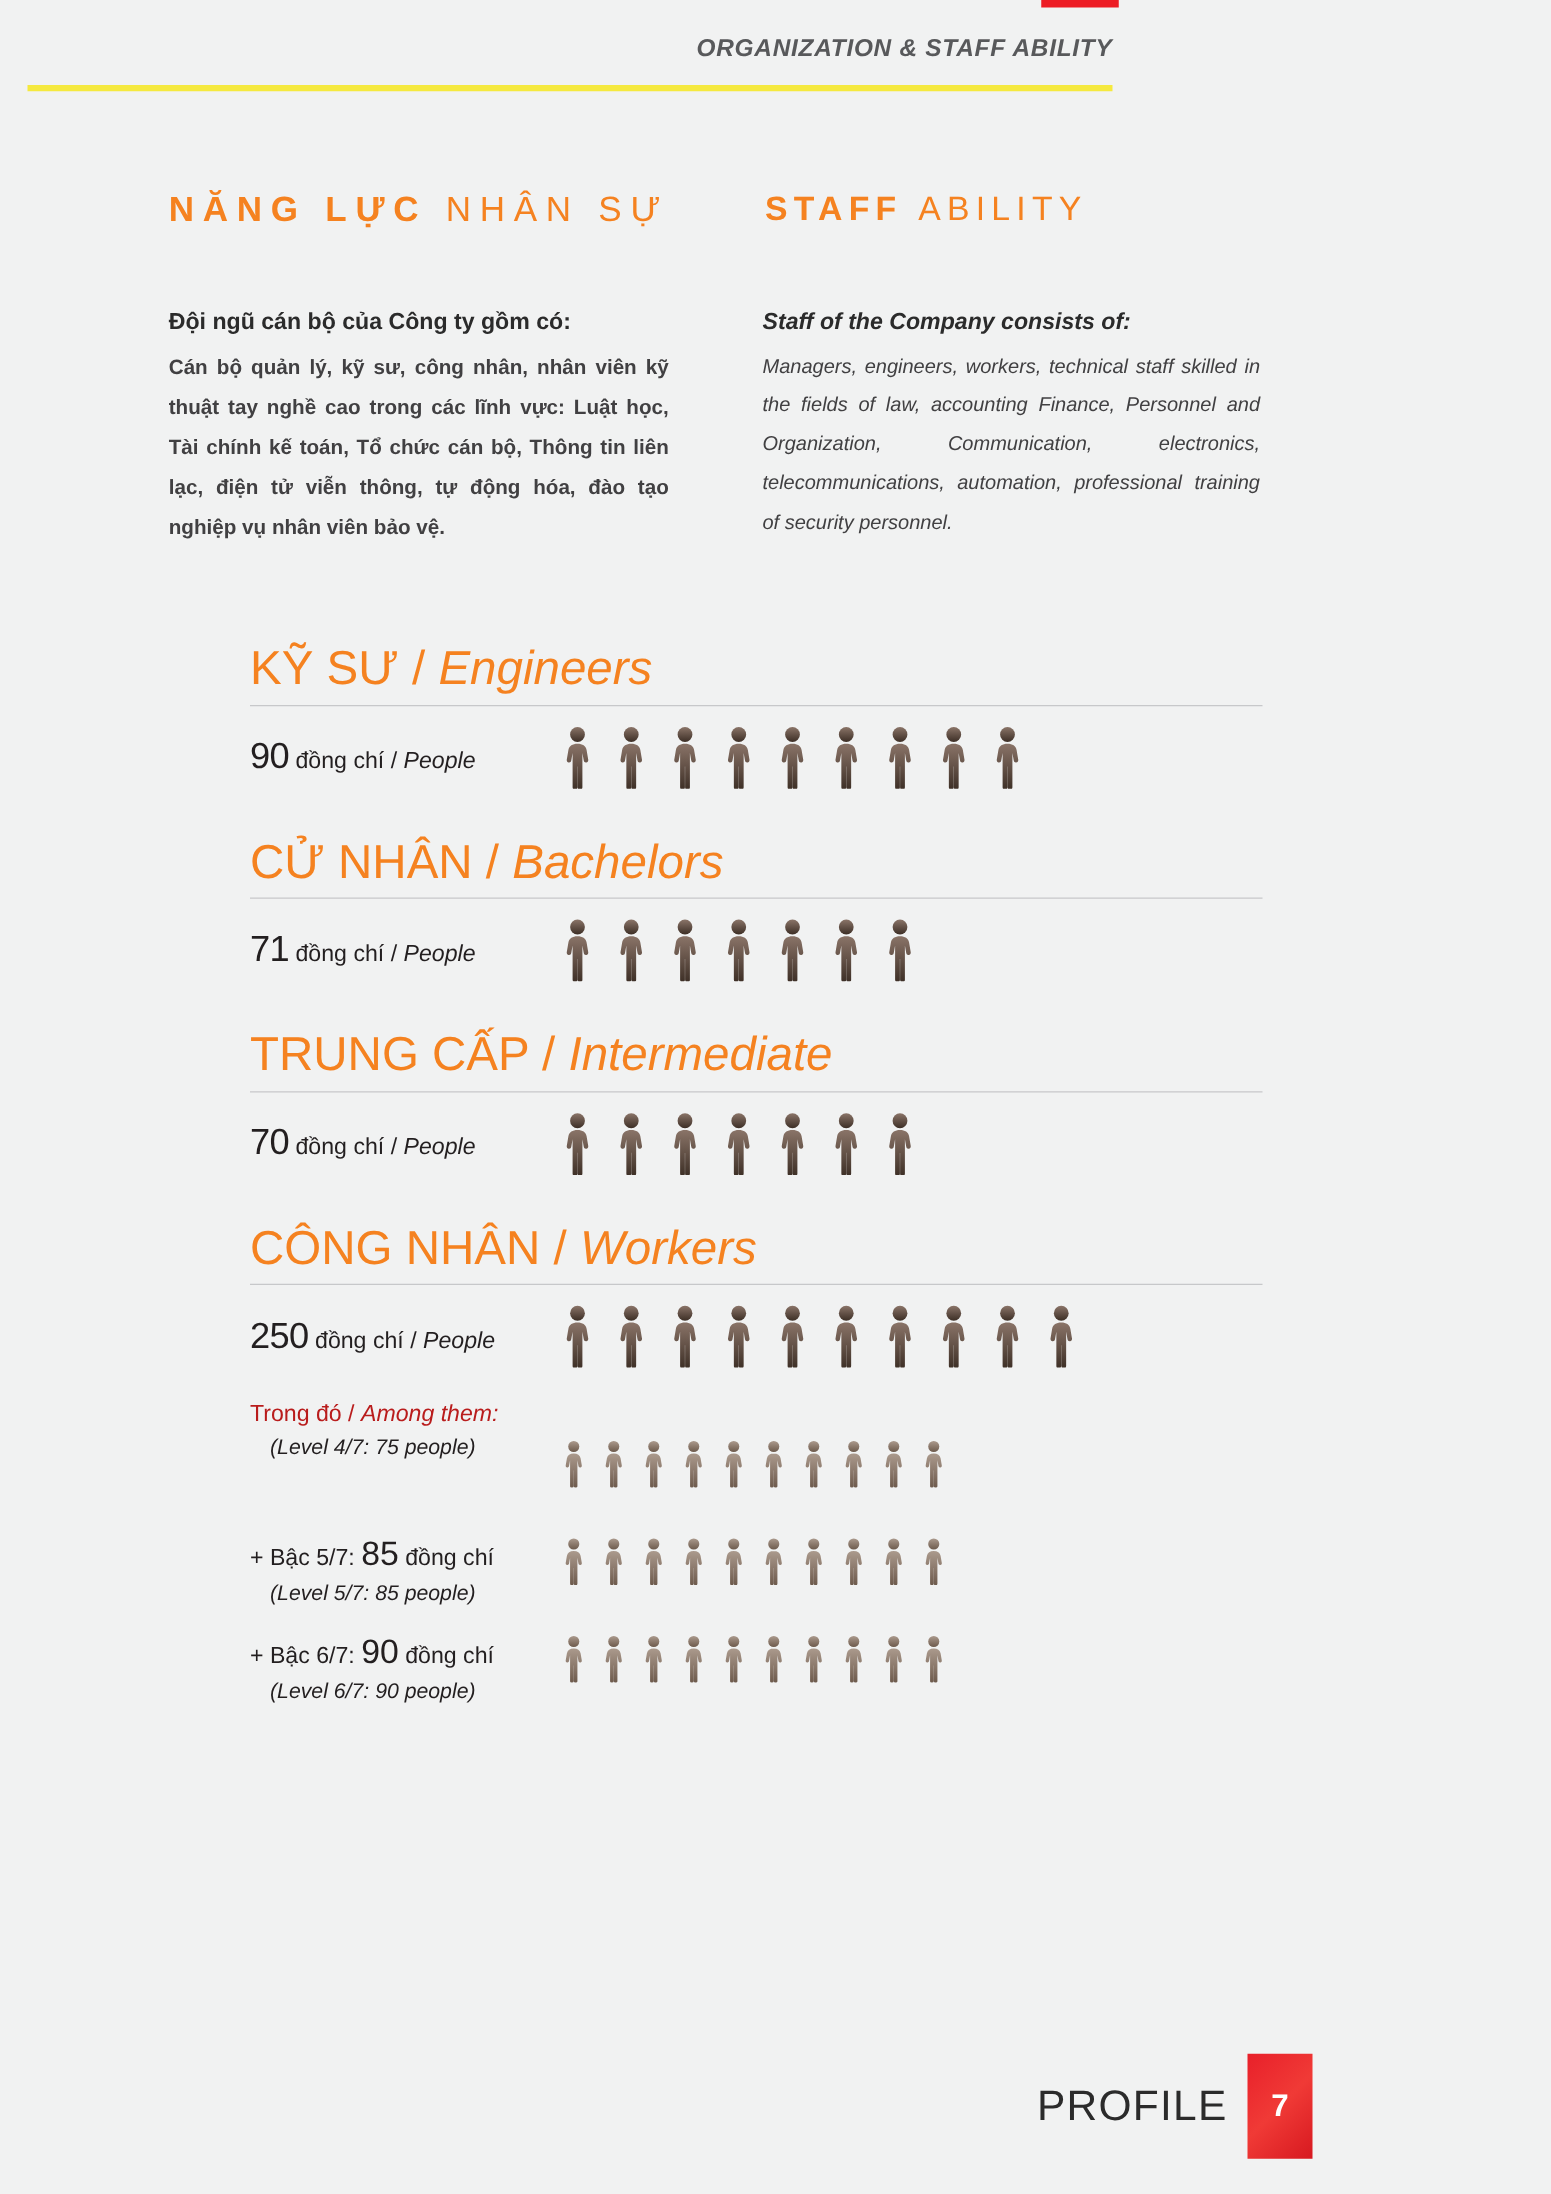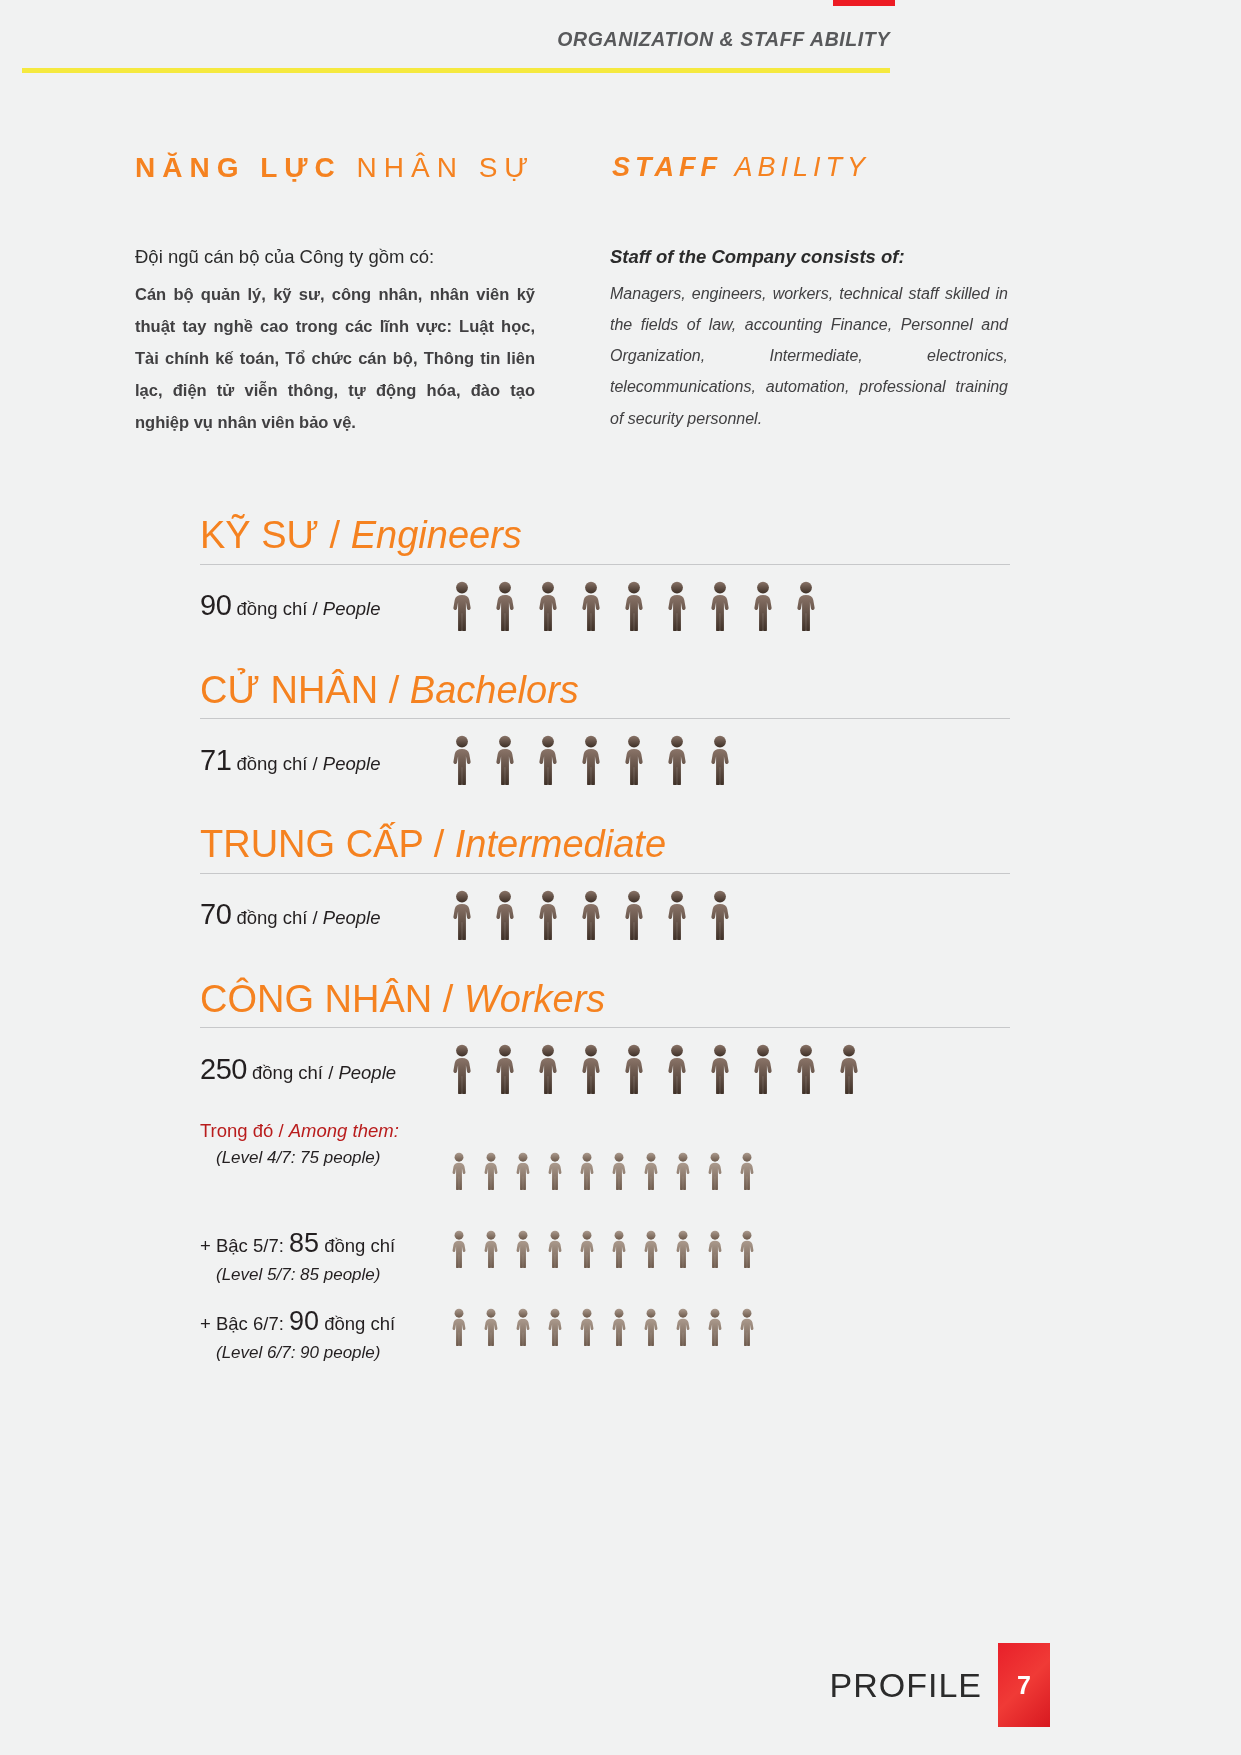--- a/index.html
+++ b/index.html
@@ -79,21 +79,20 @@
   }
   .title-vn .b { font-weight: bold; }
   .title-vn .l { font-weight: 300; text-align: center; }
 
   .title-en {
     position: absolute;
     left: 612px;
     top: 0;
     font-size: 27px;
     color: #f58220;
-    font-style: italic;
     letter-spacing: 5px;
     white-space: nowrap;
     text-align: right;
   }
   .title-en .b { font-weight: bold; }
   .title-en .l { font-weight: 300; }
 
   
   .col-vn {
     position: absolute;
@@ -103,21 +102,21 @@
   }
   .col-en {
     position: absolute;
     left: 610px;
     top: 243px;
     width: 398px;
   }
 
   .lead-vn {
     font-size: 18.5px;
-    font-weight: normal;
+    font-weight: bold;
     color: #2b2b2b;
     line-height: 1.5;
     margin-bottom: 7px;
   }
 
   .body-vn {
     font-size: 16.5px;
     color: #414042;
     line-height: 1.95;
     text-align: justify;
@@ -283,21 +282,21 @@
     </div>
   </div>
 
   <div class="col-vn">
     <div class="lead-vn">Đội ngũ cán bộ của Công ty gồm có:</div>
     <div class="body-vn">Cán bộ quản lý, kỹ sư, công nhân, nhân viên kỹ thuật tay nghề cao trong các lĩnh vực: Luật học, Tài chính kế toán, Tổ chức cán bộ, Thông tin liên lạc, điện tử viễn thông, tự động hóa, đào tạo nghiệp vụ nhân viên bảo vệ.</div>
   </div>
 
   <div class="col-en">
     <div class="lead-en">Staff of the Company consists of:</div>
-    <div class="body-en">Managers, engineers, workers, technical staff skilled in the fields of law, accounting Finance, Personnel and Organization, Intermediate, electronics, telecommunications, automation, professional training of security personnel.</div>
+    <div class="body-en">Managers, engineers, workers, technical staff skilled in the fields of law, accounting Finance, Personnel and Organization, Communication, electronics, telecommunications, automation, professional training of security personnel.</div>
   </div>
 
   <div class="categories" id="categories">
       <div class="category">
         <div class="cat-title"><span class="vn">KỸ SƯ</span><span class="slash"> / </span><span class="en">Engineers</span></div>
         <div class="cat-rule"></div>
         <div class="cat-row">
           <div class="count-label"><span class="count-num">90</span><span class="count-vn"> đồng chí</span><span class="count-vn"> / </span><span class="count-en">People</span></div>
           <div class="figures">
             <svg class="fig" width="24" height="50" viewBox="0 0 30 62">

